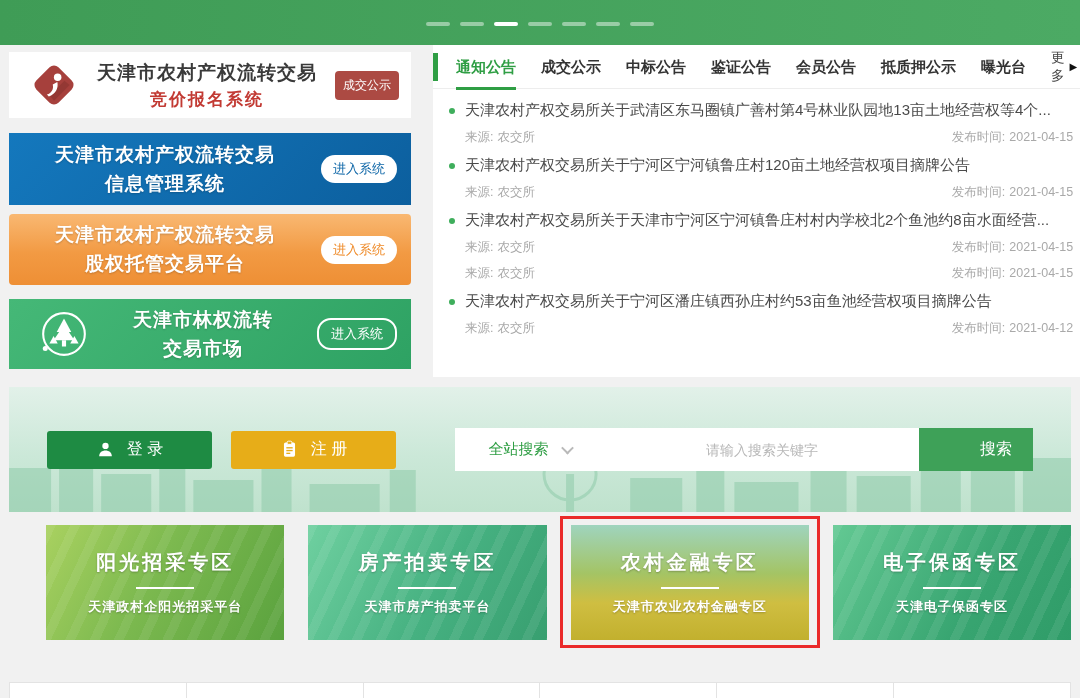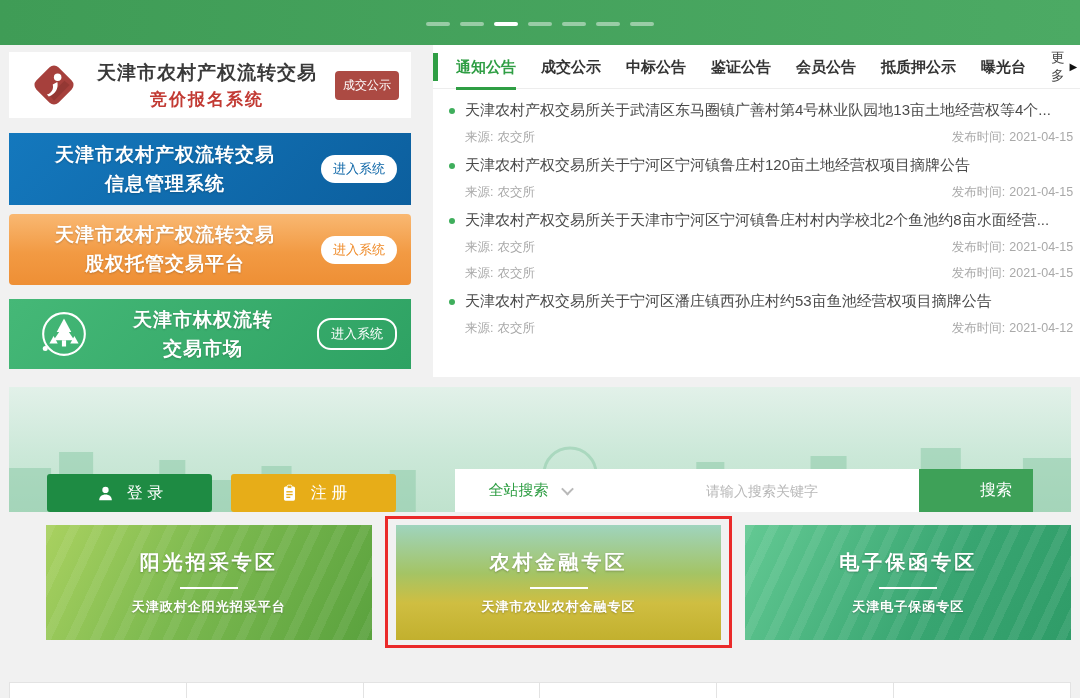--- a/index.html
+++ b/index.html
@@ -55,21 +55,21 @@
   .news-title-row { display:flex; align-items:center; height:29px; cursor:pointer; }
   .bullet { width:6px; height:6px; border-radius:50%; background:#3fae5c; margin-right:10px; flex:none; }
   .news-title { font-size:15px; color:#4a4a4a; white-space:nowrap; overflow:hidden; text-overflow:ellipsis; }
   .news-meta { display:flex; justify-content:space-between; align-items:center; height:25px; padding-left:16px; font-size:12.5px; color:#a9a9a9; }
   .meta-left span, .meta-right span { margin-right:4px; }
 
   
   .hero { margin-top:10px; height:125px; position:relative; overflow:hidden;
     background:linear-gradient(180deg,#e2f1e9 0%,#cbe8d8 55%,#bfe2cd 100%); }
   .skyline { position:absolute; left:0; bottom:0; width:100%; height:72px; opacity:.55; }
-  .hero-row { position:relative; display:flex; align-items:flex-end; height:100%; padding:0 38px; }
+  .hero-row { position:relative; display:flex; align-items:center; height:100%; padding:0 38px; }
   .hero-btn { width:165px; height:38px; border-radius:3px; display:flex; align-items:center; justify-content:center; gap:12px; color:#fff; font-size:16px; cursor:pointer; }
   .hero-btn svg { width:19px; height:19px; }
   .btn-login { background:#1e8b43; }
   .btn-register { background:#e7ad18; margin-left:19px; }
   .search-group { margin-left:auto; display:flex; width:578px; height:43px; background:#fff; }
   .search-scope { width:150px; display:flex; align-items:center; justify-content:center; gap:14px; color:#2f9e44; font-size:15px; cursor:pointer; flex:none; }
   .chevron { width:9px; height:9px; border-left:2px solid #b9b9b9; border-bottom:2px solid #b9b9b9; transform:rotate(-45deg) translate(1px,-1px); }
   .search-input { flex:1; border:none; outline:none; text-align:center; font-size:14px; color:#333; font-family:inherit; }
   .search-input::placeholder { color:#b8b8b8; }
   .search-btn { width:114px; background:#3ea158; color:#fff; font-size:16px; display:flex; align-items:center; justify-content:center; cursor:pointer; flex:none;padding-left:40px; }
@@ -292,20 +292,27 @@
   </div>
 
   <div class="zones">
     <div class="zone-cell">
       <div class="zone-card zbg1">
         <div class="zone-title">阳光招采专区</div>
         <div class="zone-divider"></div>
         <div class="zone-sub">天津政村企阳光招采平台</div>
       </div>
     </div>
+    <div class="zone-cell">
+      <div class="zone-card zbg2">
+        <div class="zone-title">房产拍卖专区</div>
+        <div class="zone-divider"></div>
+        <div class="zone-sub">天津市房产拍卖平台</div>
+      </div>
+    </div>
     <div class="zone-cell highlight">
       <div class="zone-card zbg3">
         <div class="zone-title">农村金融专区</div>
         <div class="zone-divider"></div>
         <div class="zone-sub">天津市农业农村金融专区</div>
       </div>
     </div>
     <div class="zone-cell">
       <div class="zone-card zbg4">
         <div class="zone-title">电子保函专区</div>

